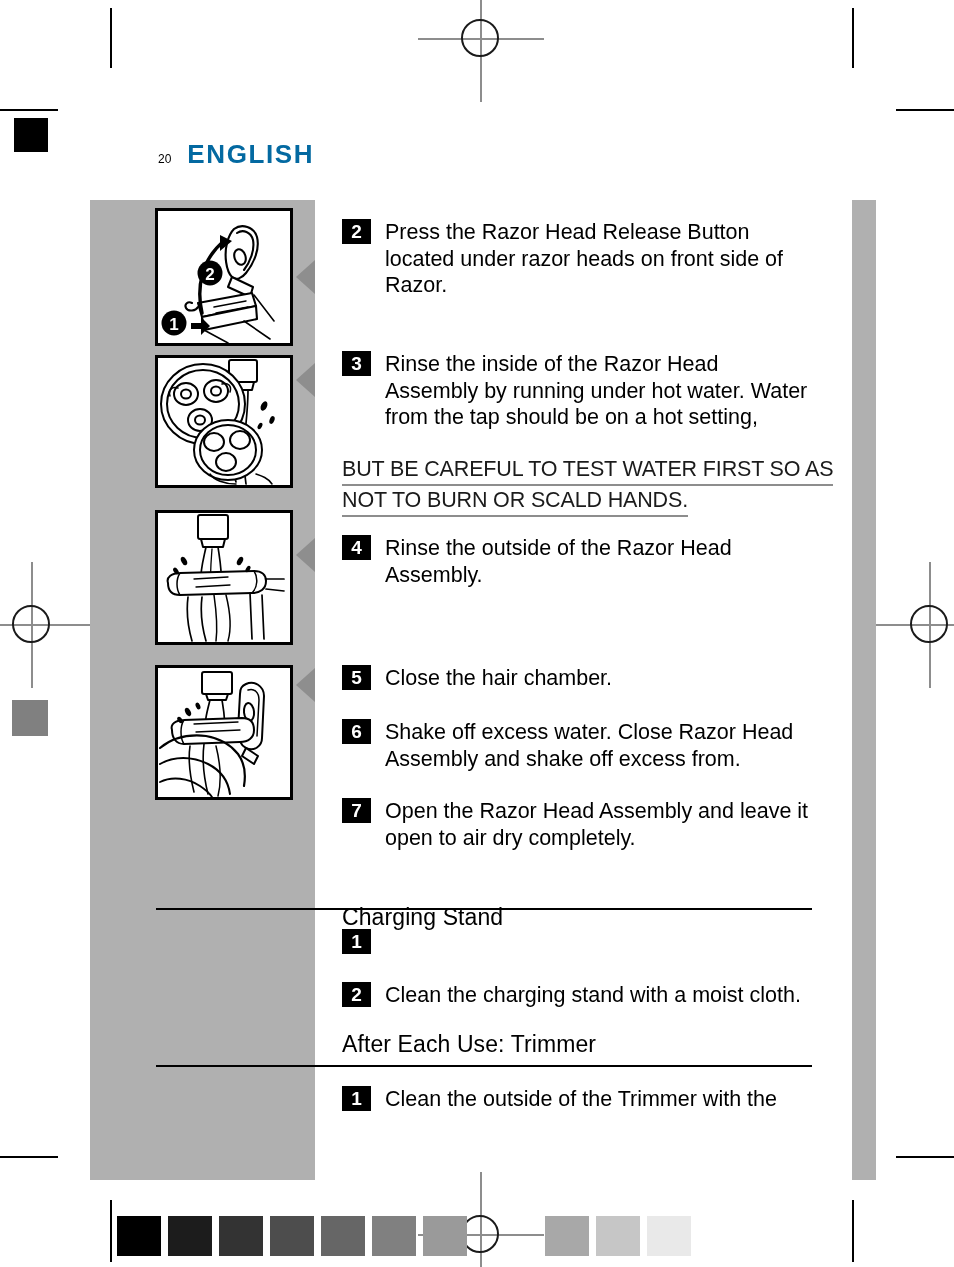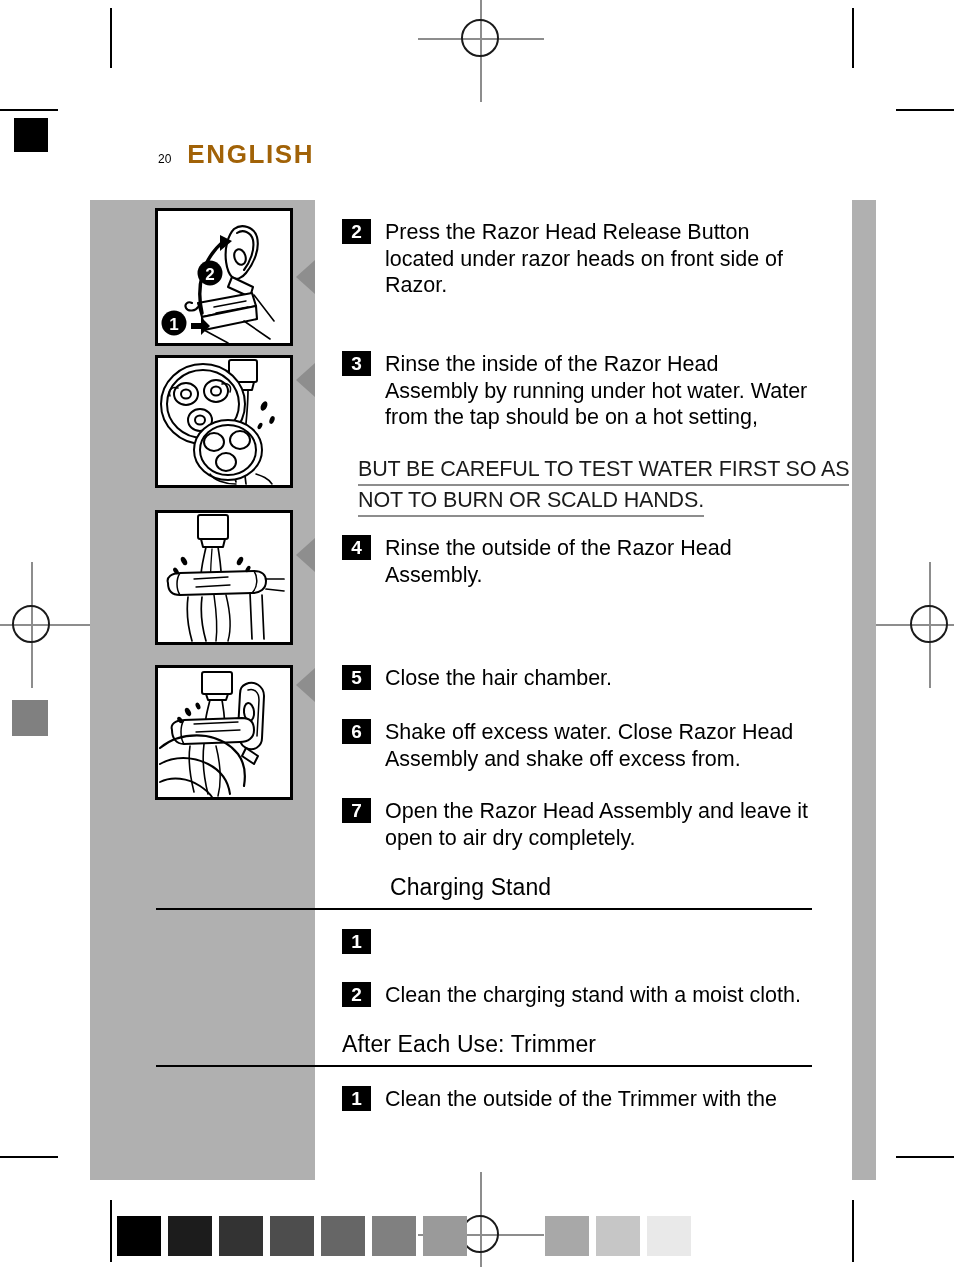--- a/index.html
+++ b/index.html
@@ -96,21 +96,21 @@
   }
   .page-num {
     font-size: 12px;
     font-weight: 400;
     color: #000;
   }
   .page-lang {
     font-size: 26px;
     font-weight: 700;
     letter-spacing: 1.6px;
-    color: #a16207;
+    color: #0369a1;
   }
 
   
   .gray-col {
     position: absolute;
     left: 90px;
     top: 200px;
     width: 225px;
     height: 980px;
     background: #b0b0b0;
@@ -387,21 +387,21 @@
   <div class="step" style="left:342px; top:219px;">
     <span class="step-badge">2</span>
     <span class="step-text">Press the Razor Head Release Button located under razor heads on front side of Razor.</span>
   </div>
 
   <div class="step" style="left:342px; top:351px;">
     <span class="step-badge">3</span>
     <span class="step-text">Rinse the inside of the Razor Head Assembly by running under hot water. Water from the tap should be on a hot setting,</span>
   </div>
 
-  <div class="caution" style="top:455px;margin-left:16px;">
+  <div class="caution" style="top:455px;">
     <span class="caution-line">BUT BE CAREFUL TO TEST WATER FIRST SO AS</span>
     <span class="caution-line">NOT TO BURN OR SCALD HANDS.</span>
   </div>
 
   <div class="step" style="left:342px; top:535px;">
     <span class="step-badge">4</span>
     <span class="step-text">Rinse the outside of the Razor Head Assembly.</span>
   </div>
 
   <div class="step" style="left:342px; top:665px;">
@@ -412,21 +412,21 @@
   <div class="step" style="left:342px; top:719px;">
     <span class="step-badge">6</span>
     <span class="step-text">Shake off excess water.  Close Razor Head Assembly and shake off excess from.</span>
   </div>
 
   <div class="step" style="left:342px; top:798px;">
     <span class="step-badge">7</span>
     <span class="step-text">Open the Razor Head Assembly and leave it open to air dry completely.</span>
   </div>
 
-  <div class="section-head" style="top:874px;margin-left:48px;">Charging Stand</div>
+  <div class="section-head" style="top:904px;">Charging Stand</div>
   <div class="section-rule" style="top:908px;"></div>
 
   <div class="step" style="left:342px; top:929px;">
     <span class="step-badge">1</span>
   </div>
   <div class="step" style="left:342px; top:982px;">
     <span class="step-badge">2</span>
     <span class="step-text">Clean the charging stand with a moist cloth.</span>
   </div>
 

